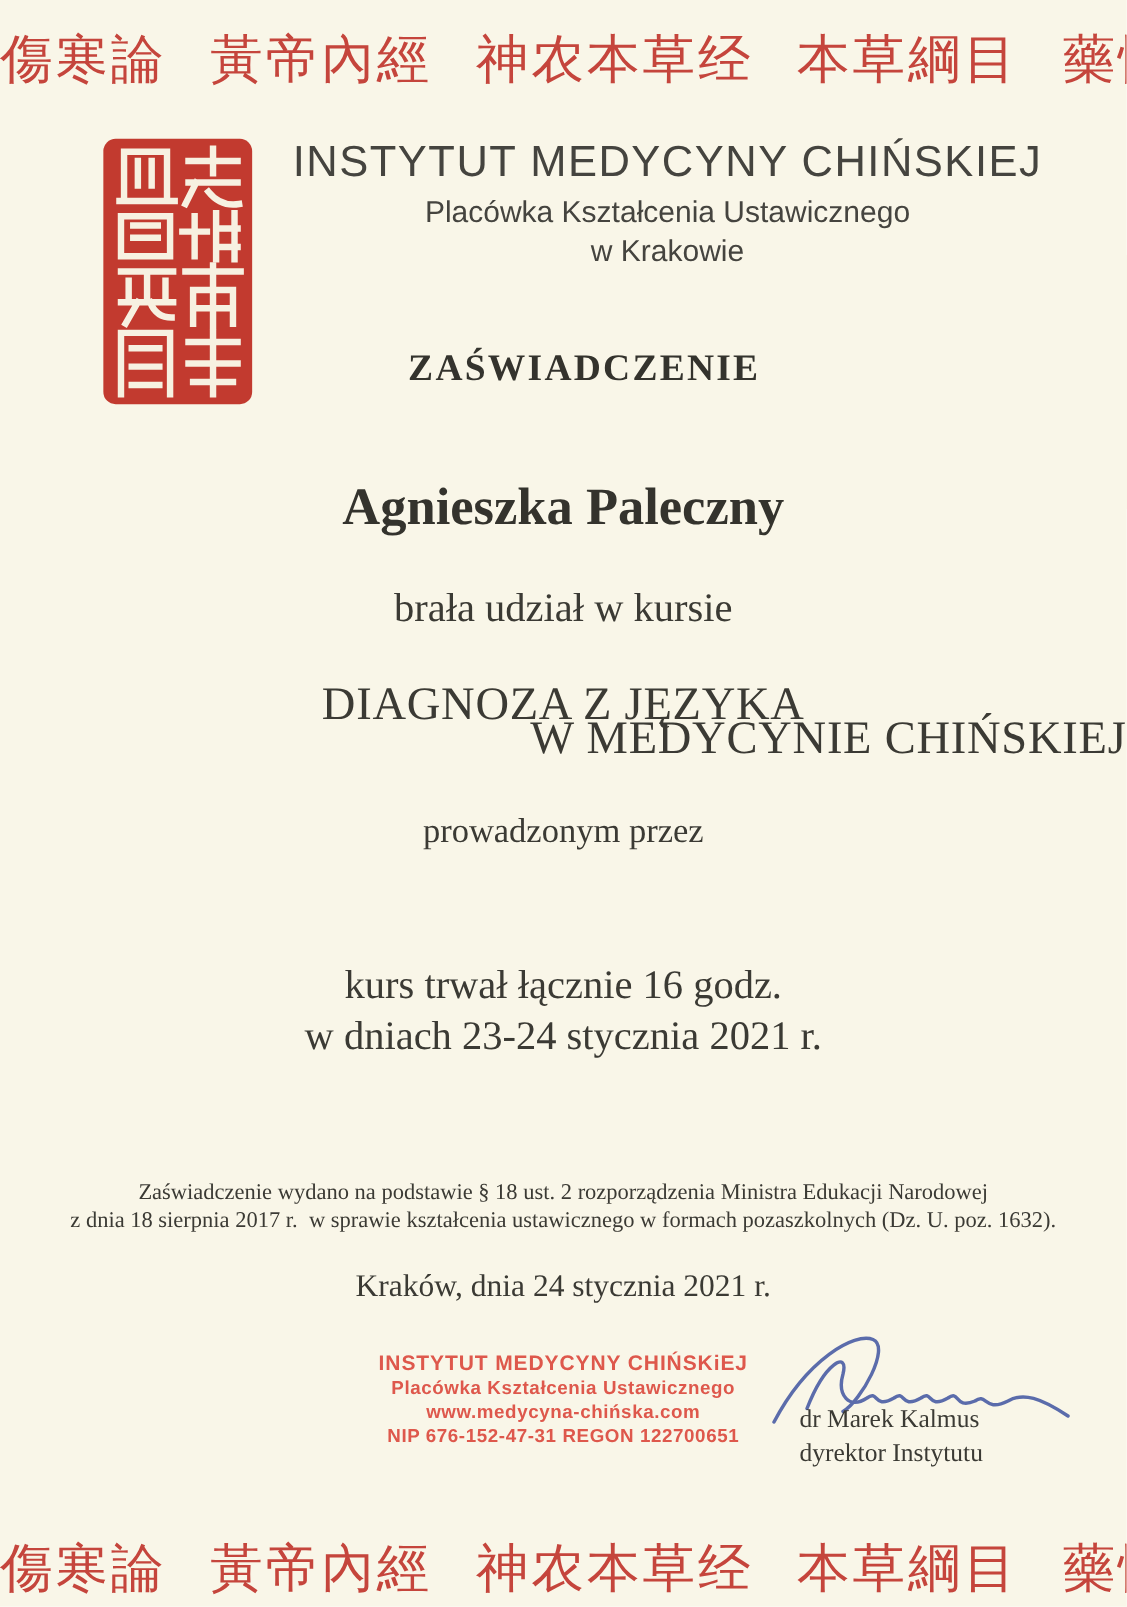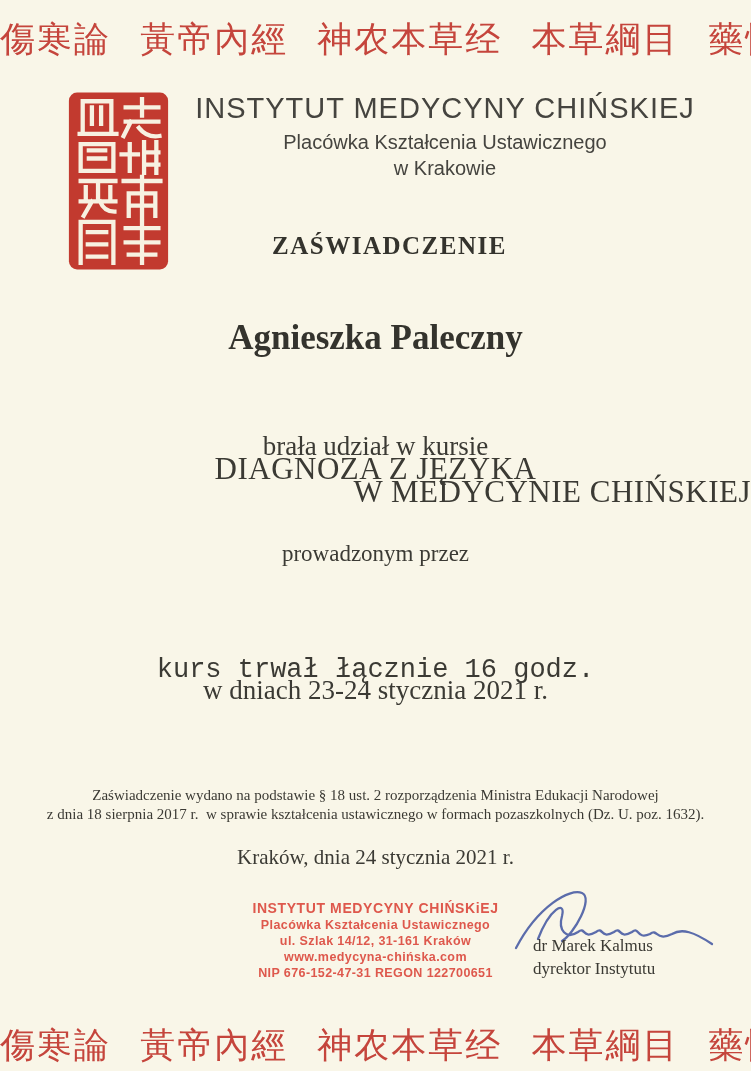--- a/index.html
+++ b/index.html
@@ -28,27 +28,27 @@
 
   .header-block{position:absolute;left:140px;top:90px;width:610px;text-align:center;
     font-family:"Liberation Sans", sans-serif;color:#45443f;}
   .inst-title{font-size:29px;line-height:36px;letter-spacing:1px;font-weight:400;}
   .inst-sub{font-size:20px;line-height:26px;margin-top:3px;}
   .inst-sub2{font-size:20px;line-height:26px;}
 
   .heading{top:232px;font-size:25px;font-weight:bold;letter-spacing:1.5px;color:#34332d;
     transform:translateX(14px);}
   .recipient{top:318px;font-size:35px;font-weight:bold;color:#34332d;}
-  .participation{top:390px;font-size:27px;margin-top:41px;}
+  .participation{top:390px;font-size:27px;}
   .course{font-size:31px;letter-spacing:0.5px;}
   .course1{top:413px;margin-top:38px;}
   .course2{top:474px;text-align:right;}
   .conducted{top:541px;font-size:23px;}
   .instructor{top:574px;font-size:27px;}
-  .duration{top:655px;font-size:27px;font-family:Liberation Mono, monospace;}
+  .duration{top:641px;font-size:27px;}
   .dates{top:675px;font-size:27px;}
 
   .legal{top:786px;font-size:15px;line-height:19px;color:#3b3a34;}
   .legal div{white-space:pre-wrap;}
 
   .place-date{top:845px;font-size:21px;}
 
   .stamp{top:900px;font-family:"Liberation Sans", sans-serif;color:#de584c;
     font-weight:700;}
   .stamp-line1{font-size:14px;line-height:17px;letter-spacing:0.6px;}
@@ -102,21 +102,20 @@
   <div class="abs legal">
     <div>Zaświadczenie wydano na podstawie § 18 ust. 2 rozporządzenia Ministra Edukacji Narodowej</div>
     <div>z dnia 18 sierpnia 2017 r.  w sprawie kształcenia ustawicznego w formach pozaszkolnych (Dz. U. poz. 1632).</div>
   </div>
 
   <div class="abs place-date">Kraków, dnia 24 stycznia 2021 r.</div>
 
   <div class="abs stamp">
     <div class="stamp-line1">INSTYTUT MEDYCYNY CHIŃSKiEJ</div>
     <div class="stamp-line">Placówka Kształcenia Ustawicznego</div>
-    <div class="stamp-line">ul. Szlak 14/12, 31-161 Kraków</div>
     <div class="stamp-line">www.medycyna-chińska.com</div>
     <div class="stamp-line">NIP 676-152-47-31  REGON 122700651</div>
   </div>
 
   <svg class="signature" viewBox="0 0 205 75" xmlns="http://www.w3.org/2000/svg">
     <path d="M4,62 C26,20 58,2 70,7 C82,12 62,48 50,55
              M26,53 C38,22 54,14 50,30 C46,44 54,54 66,46
              C74,40 70,54 84,46 C92,40 88,54 102,46
              C110,40 106,54 120,46 C128,40 124,54 138,48
              C146,42 144,56 160,48 C170,42 182,46 200,58" stroke="#5b6cab" stroke-width="2.3" fill="none" stroke-linecap="round" stroke-linejoin="round"></path>

